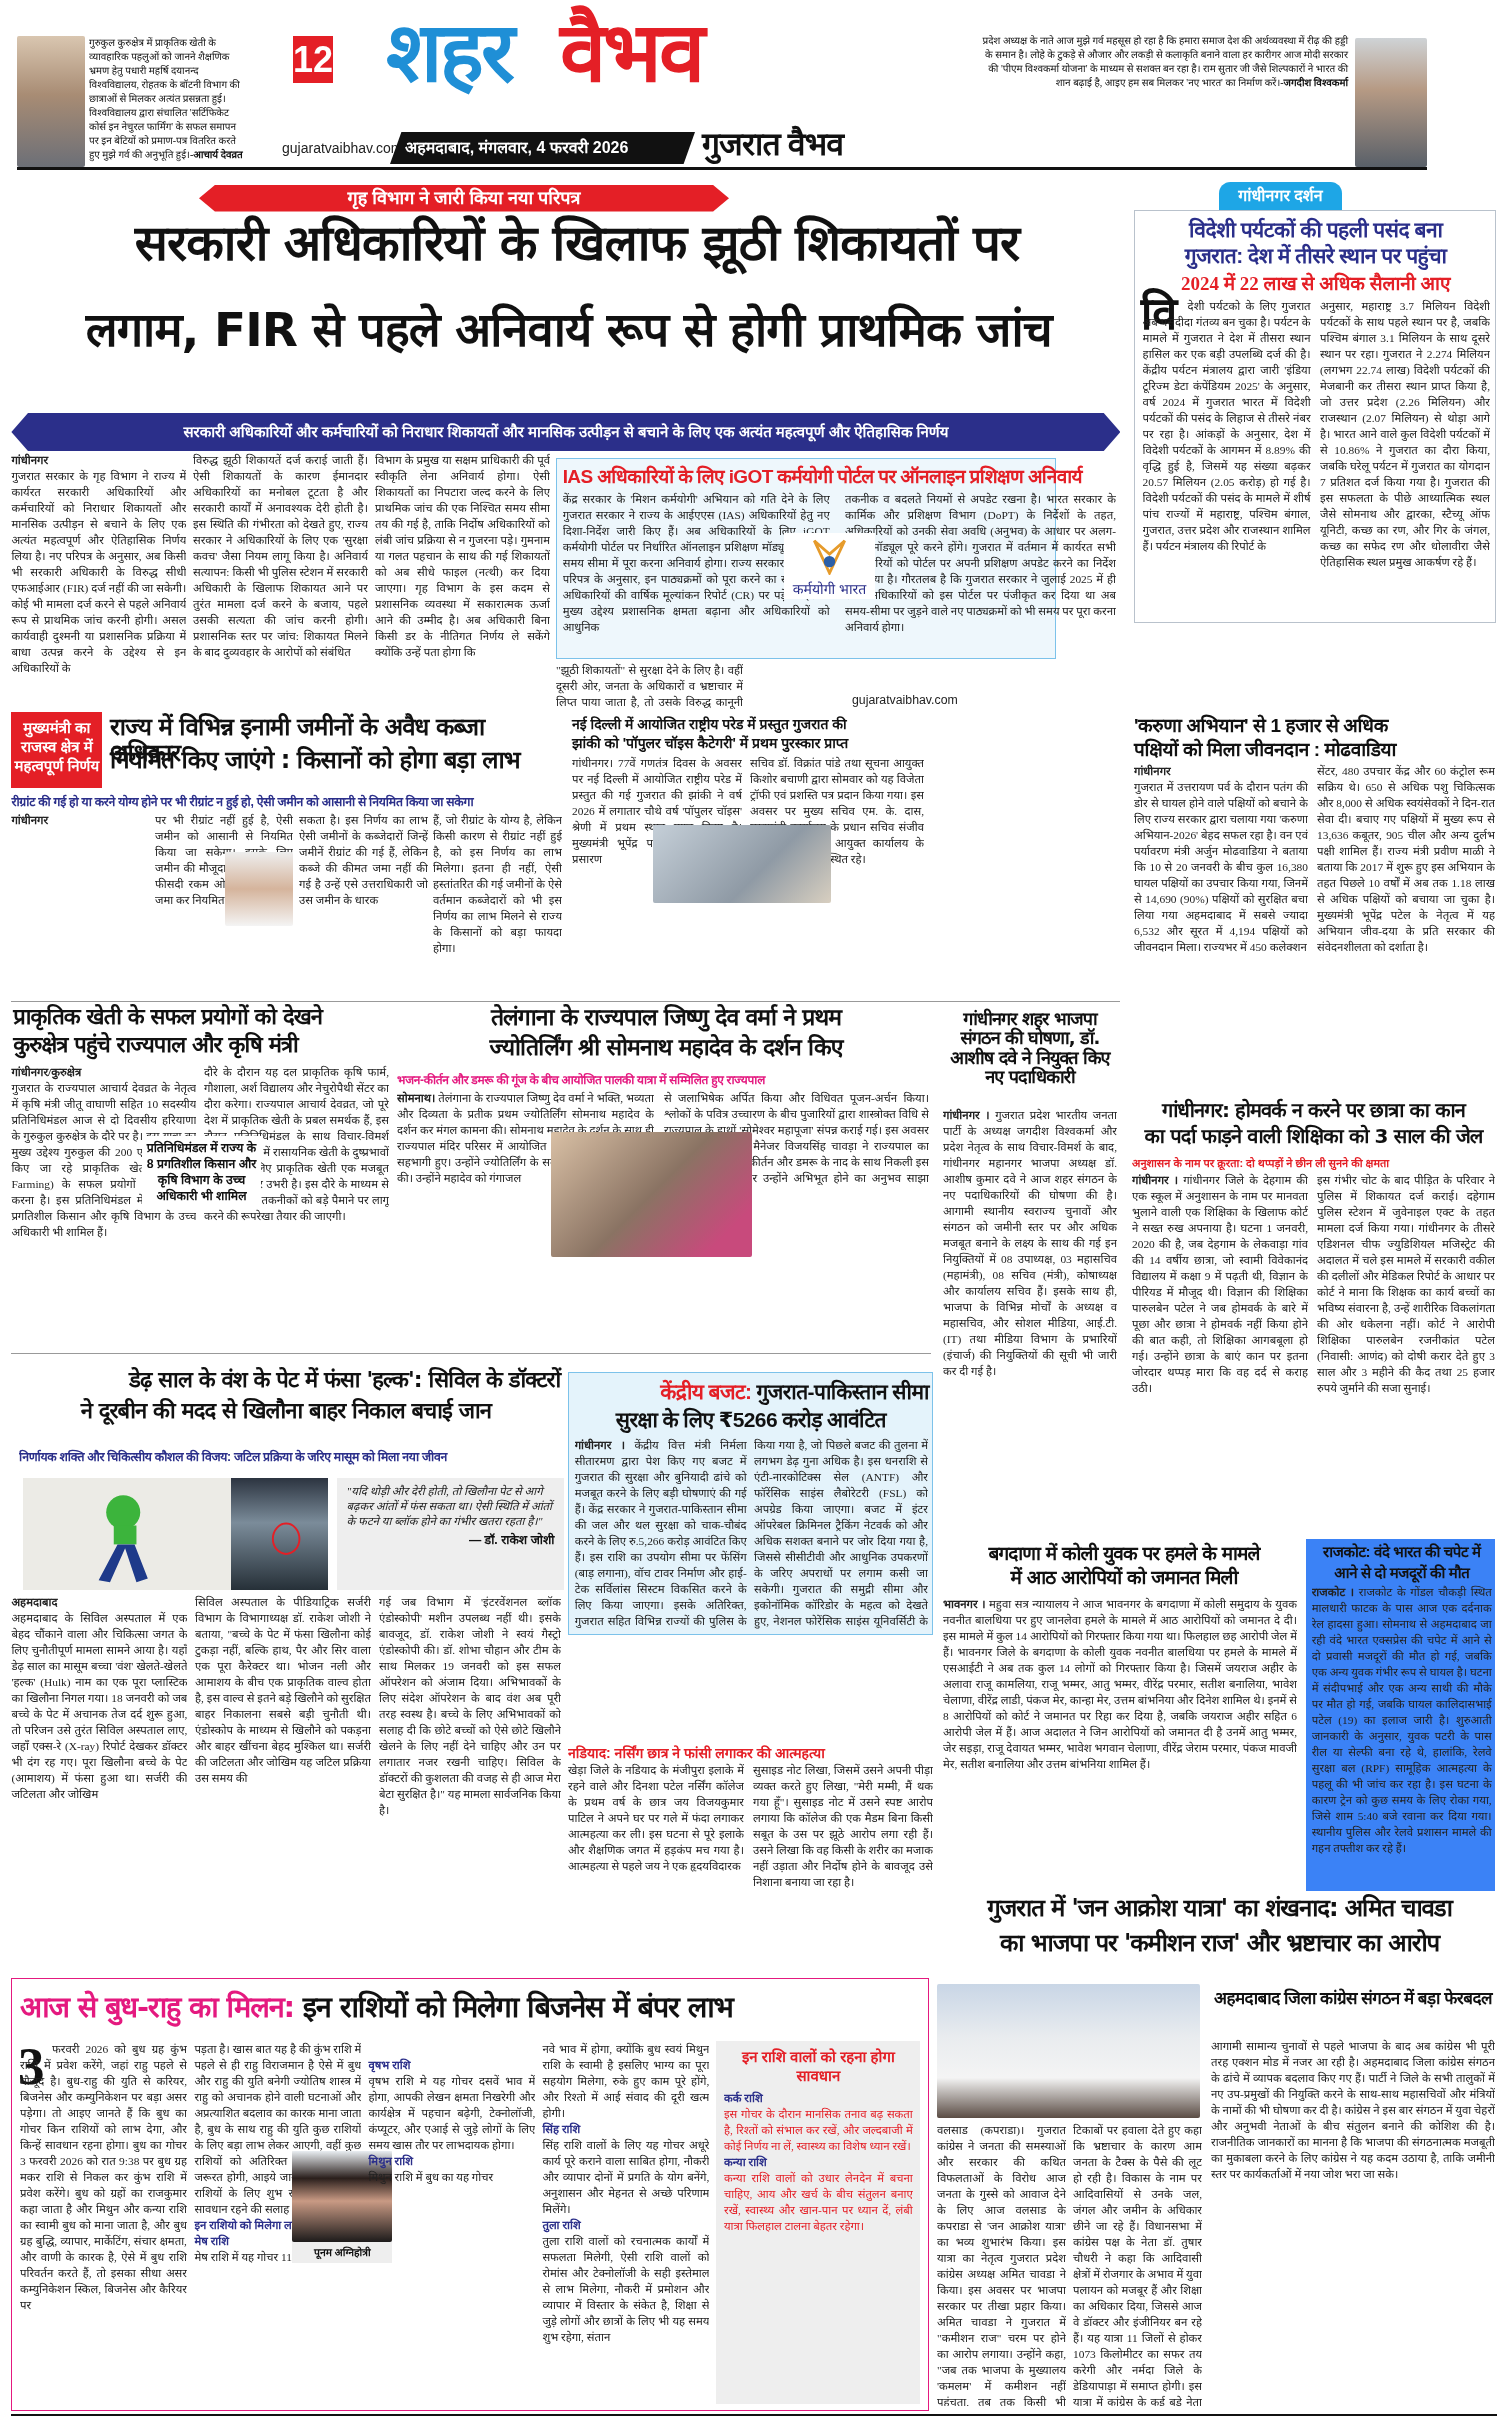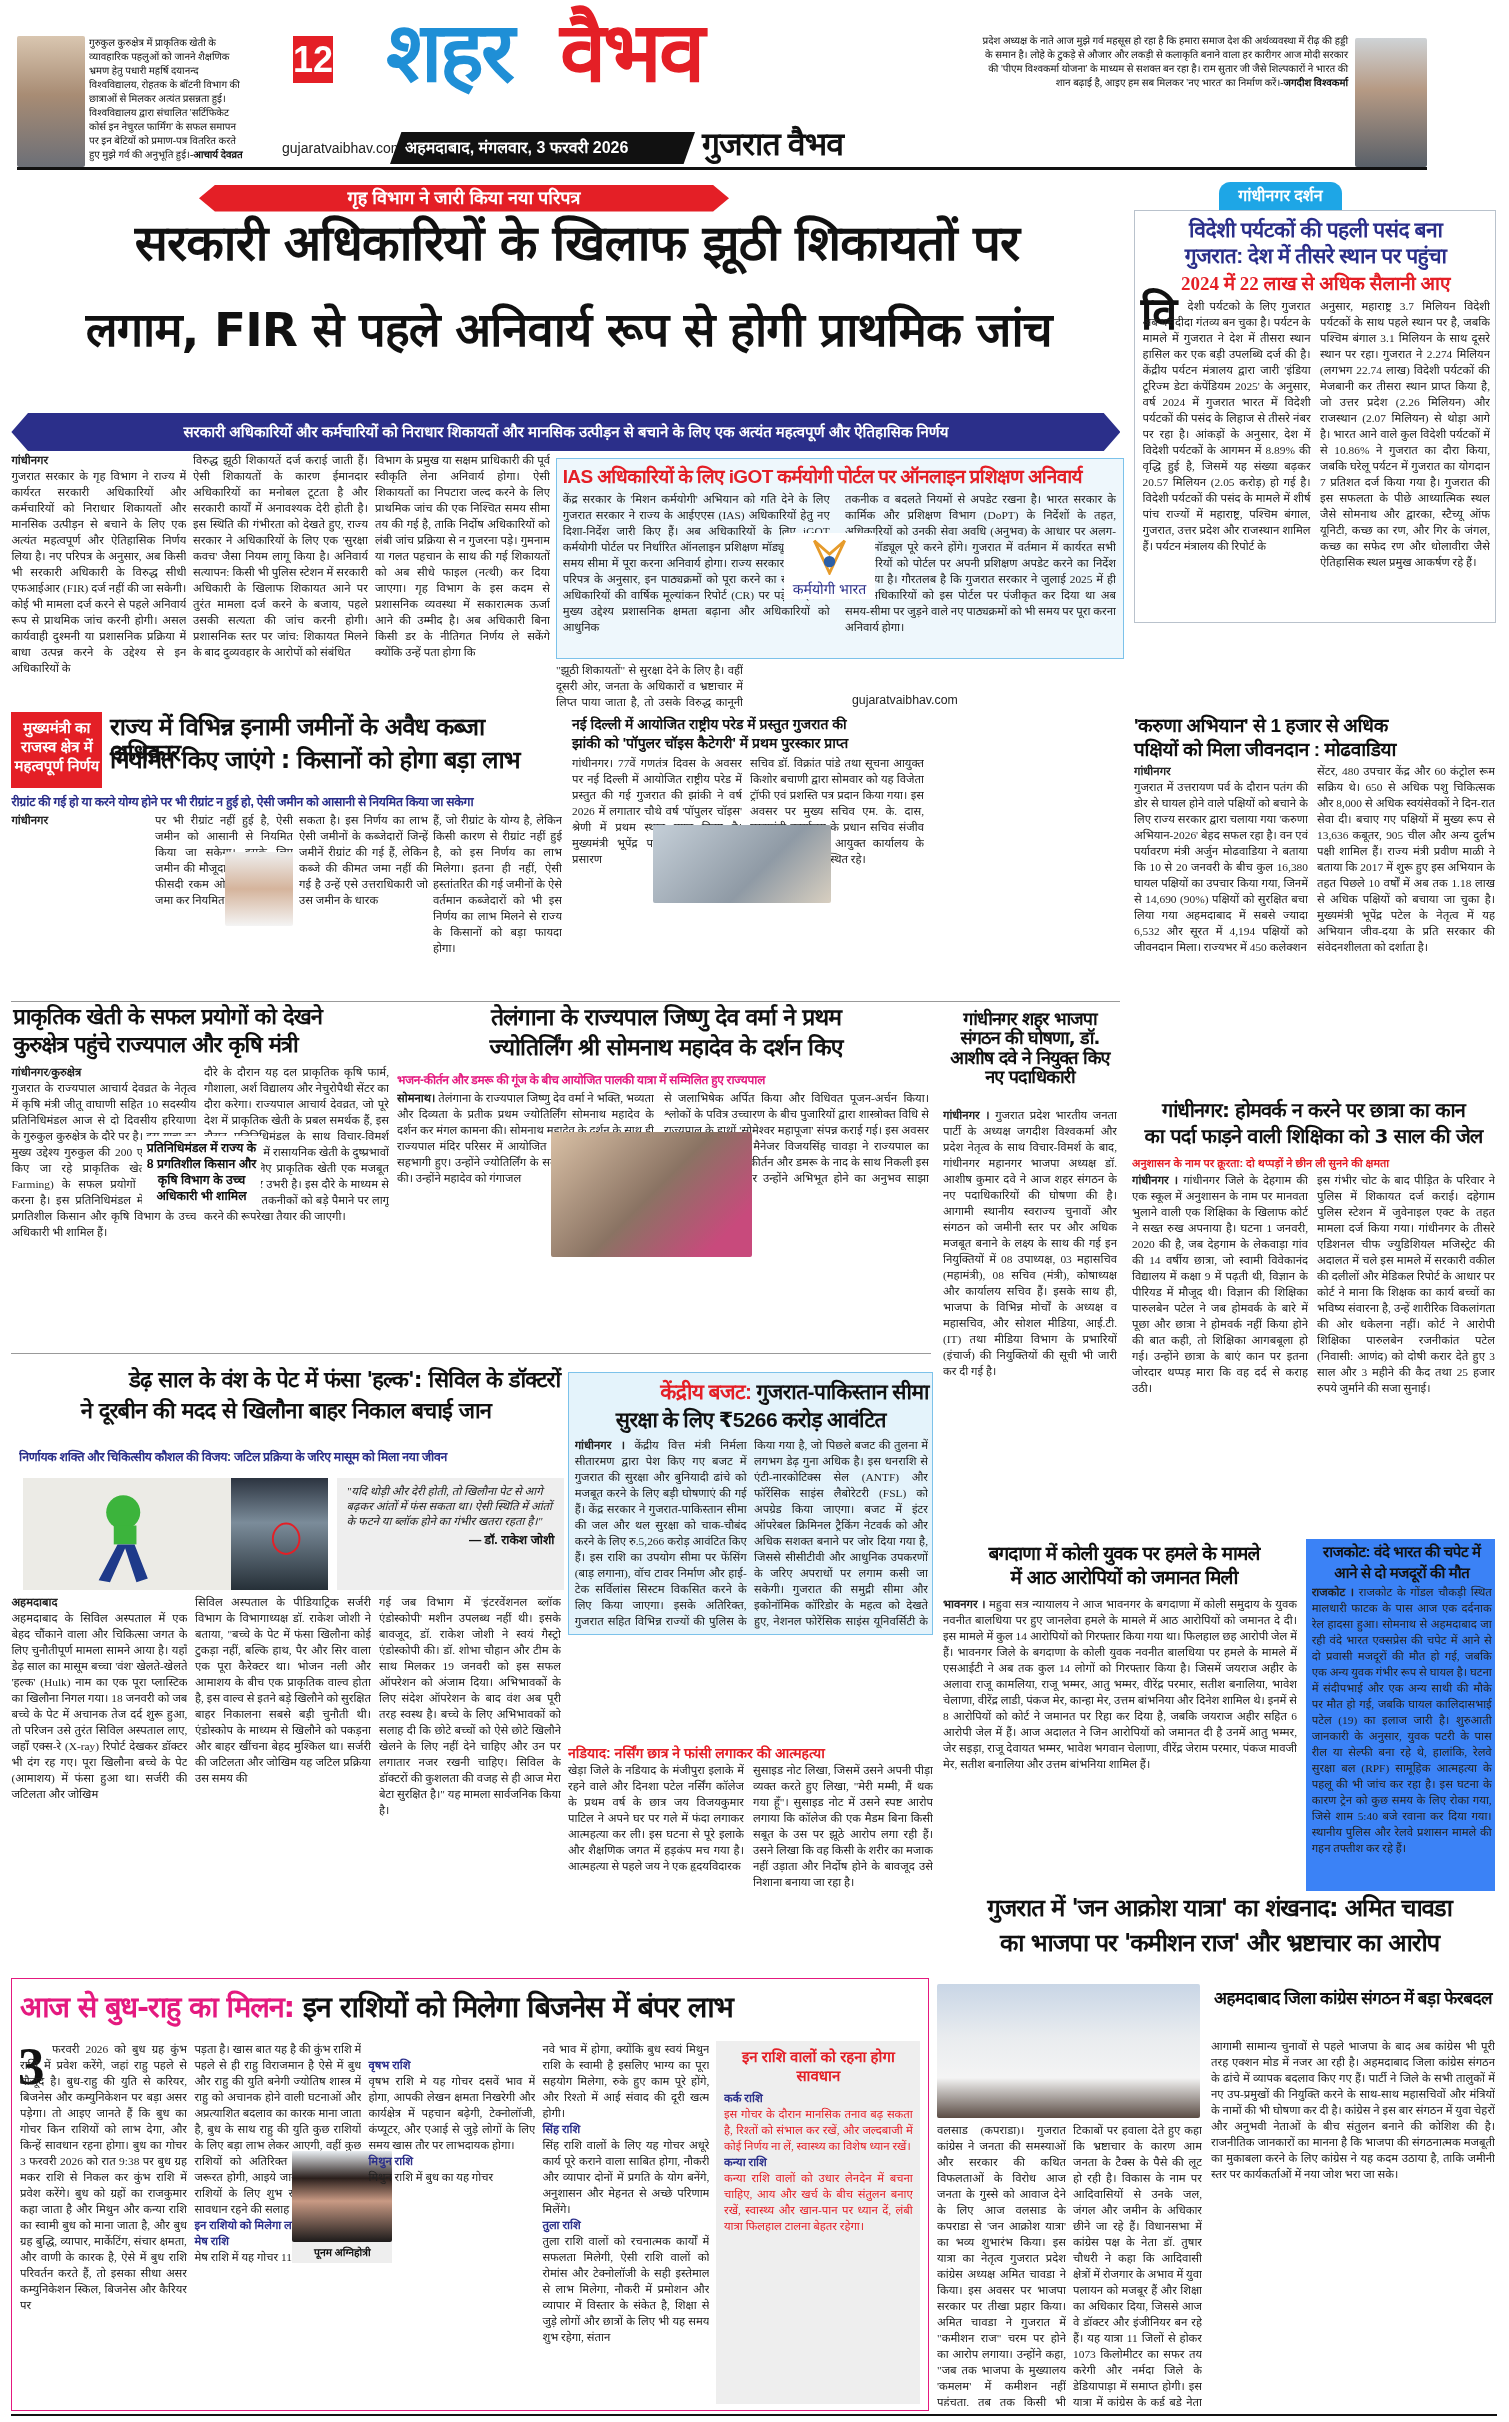--- a/index.html
+++ b/index.html
@@ -18,38 +18,38 @@
 
 <div class="abs" style="left:0;top:0;width:1509px;height:170px">
   <div class="abs photo" style="left:17px;top:36px;width:68px;height:131px;background:linear-gradient(180deg,#d9c6b0 0%,#a88c74 45%,#6c6f77 100%)"></div>
   <div class="abs ser" style="left:89px;top:36px;width:159px;height:132px;font-size:10px;line-height:14px;color:#111">
     <span>गुरुकुल कुरुक्षेत्र में प्राकृतिक खेती के व्यावहारिक पहलुओं को जानने शैक्षणिक भ्रमण हेतु पधारी महर्षि दयानन्द विश्वविद्यालय, रोहतक के बॉटनी विभाग की छात्राओं से मिलकर अत्यंत प्रसन्नता हुई। विश्वविद्यालय द्वारा संचालित 'सर्टिफिकेट कोर्स इन नेचुरल फार्मिंग' के सफल समापन पर इन बेटियों को प्रमाण-पत्र वितरित करते हुए मुझे गर्व की अनुभूति हुई।</span><b>-आचार्य देवव्रत</b>
   </div>
   <div class="abs sans" style="left:293px;top:36px;width:40px;height:47px;background:#e41f26;color:#fff;font-size:36px;font-weight:bold;text-align:center;line-height:47px">12</div>
   <div class="abs sans" style="left:282px;top:140px;font-size:14px;color:#222">gujaratvaibhav.com</div>
   <div class="abs sans" style="left:386px;top:11.4px;font-size:83px;font-weight:bold;color:#1f8fd6;letter-spacing:-2.8px;line-height:1">शहर</div>
   <div class="abs sans" style="left:560px;top:11.4px;font-size:83px;font-weight:bold;color:#e41f26;letter-spacing:-2.8px;line-height:1">वैभव</div>
-  <div class="abs sans" style="left:390px;top:132px;width:305px;height:32px;background:#111;color:#fff;font-size:16px;font-weight:bold;line-height:32px;padding-left:15px;clip-path:polygon(11.4px 0,100% 0,calc(100% - 11.4px) 100%,0 100%)">अहमदाबाद, मंगलवार, 3 फरवरी 2026</div>
+  <div class="abs sans" style="left:390px;top:132px;width:305px;height:32px;background:#111;color:#fff;font-size:16px;font-weight:bold;line-height:32px;padding-left:15px;clip-path:polygon(11.4px 0,100% 0,calc(100% - 11.4px) 100%,0 100%)">अहमदाबाद, मंगलवार, 4 फरवरी 2026</div>
   <div class="abs sans" style="left:702px;top:121px;font-size:32px;font-weight:bold;color:#111;letter-spacing:-0.9px">गुजरात वैभव</div>
   <div class="abs ser" style="left:977px;top:34px;width:371px;height:134px;font-size:10px;line-height:14px;text-align:right;color:#111">
     <span>प्रदेश अध्यक्ष के नाते आज मुझे गर्व महसूस हो रहा है कि हमारा समाज देश की अर्थव्यवस्था में रीढ़ की हड्डी के समान है। लोहे के टुकड़े से औजार और लकड़ी से कलाकृति बनाने वाला हर कारीगर आज मोदी सरकार की 'पीएम विश्वकर्मा योजना' के माध्यम से सशक्त बन रहा है। राम सुतार जी जैसे शिल्पकारों ने भारत की शान बढ़ाई है, आइए हम सब मिलकर 'नए भारत' का निर्माण करें।</span><b>-जगदीश विश्वकर्मा</b>
   </div>
   <div class="abs photo" style="left:1355px;top:38px;width:72px;height:129px;background:linear-gradient(180deg,#cfd3d6 0%,#b69a84 40%,#596069 100%)"></div>
   <div class="abs rule" style="left:17px;top:167px;width:1410px;height:2.8px"></div>
 </div>
 
 <div class="abs sans" style="left:199px;top:185px;width:530px;height:26.5px;background:#e41f26;color:#fff;font-size:18px;font-weight:bold;text-align:center;line-height:26.5px;clip-path:polygon(3% 0,97% 0,100% 50%,97% 100%,3% 100%,0 50%)">गृह विभाग ने जारी किया नया परिपत्र</div>
 <div class="abs hl" style="left:28px;top:218px;width:1098px;font-size:49px;text-align:center">सरकारी अधिकारियों के खिलाफ झूठी शिकायतों पर</div>
 <div class="abs hl" style="left:5.7px;top:305px;width:1126px;font-size:47px;text-align:center">लगाम, FIR से पहले अनिवार्य रूप से होगी प्राथमिक जांच</div>
 <div class="abs sans" style="left:11.4px;top:413px;width:1109px;height:38px;background:#2b2f8a;color:#fff;font-size:15px;font-weight:bold;text-align:center;line-height:38px;clip-path:polygon(1.5% 0,98.5% 0,100% 50%,98.5% 100%,1.5% 100%,0 50%)">सरकारी अधिकारियों और कर्मचारियों को निराधार शिकायतों और मानसिक उत्पीड़न से बचाने के लिए एक अत्यंत महत्वपूर्ण और ऐतिहासिक निर्णय</div>
 <div class="abs col" style="left:11.4px;top:452px;width:175px;height:256px"><b>गांधीनगर</b><br><span>गुजरात सरकार के गृह विभाग ने राज्य में कार्यरत सरकारी अधिकारियों और कर्मचारियों को निराधार शिकायतों और मानसिक उत्पीड़न से बचाने के लिए एक अत्यंत महत्वपूर्ण और ऐतिहासिक निर्णय लिया है। नए परिपत्र के अनुसार, अब किसी भी सरकारी अधिकारी के विरुद्ध सीधी एफआईआर (FIR) दर्ज नहीं की जा सकेगी। कोई भी मामला दर्ज करने से पहले अनिवार्य रूप से प्राथमिक जांच करनी होगी। असल कार्यवाही दुश्मनी या प्रशासनिक प्रक्रिया में बाधा उत्पन्न करने के उद्देश्य से इन अधिकारियों के</span></div>
 <div class="abs col" style="left:193px;top:452px;width:175px;height:256px">विरुद्ध झूठी शिकायतें दर्ज कराई जाती हैं। ऐसी शिकायतों के कारण ईमानदार अधिकारियों का मनोबल टूटता है और सरकारी कार्यों में अनावश्यक देरी होती है। इस स्थिति की गंभीरता को देखते हुए, राज्य सरकार ने अधिकारियों के लिए एक 'सुरक्षा कवच' जैसा नियम लागू किया है। अनिवार्य सत्यापन: किसी भी पुलिस स्टेशन में सरकारी अधिकारी के खिलाफ शिकायत आने पर तुरंत मामला दर्ज करने के बजाय, पहले उसकी सत्यता की जांच करनी होगी। प्रशासनिक स्तर पर जांच: शिकायत मिलने के बाद दुव्यवहार के आरोपों को संबंधित</div>
 <div class="abs col" style="left:375px;top:452px;width:175px;height:256px">विभाग के प्रमुख या सक्षम प्राधिकारी की पूर्व स्वीकृति लेना अनिवार्य होगा। ऐसी शिकायतों का निपटारा जल्द करने के लिए प्राथमिक जांच की एक निश्चित समय सीमा तय की गई है, ताकि निर्दोष अधिकारियों को लंबी जांच प्रक्रिया से न गुजरना पड़े। गुमनाम या गलत पहचान के साथ की गई शिकायतों को अब सीधे फाइल (नत्थी) कर दिया जाएगा। गृह विभाग के इस कदम से प्रशासनिक व्यवस्था में सकारात्मक ऊर्जा आने की उम्मीद है। अब अधिकारी बिना किसी डर के नीतिगत निर्णय ले सकेंगे क्योंकि उन्हें पता होगा कि</div>
 
-<div class="abs" style="left:556px;top:458px;width:568px;height:201px;border:1.9px solid #7cc2ea;background:#eef7fc">
+<div class="abs" style="left:556px;top:458px;width:500px;height:201px;border:1.9px solid #7cc2ea;background:#eef7fc">
   <div class="abs sans" style="left:5.7px;top:3.8px;width:555px;font-size:19px;font-weight:bold;color:#e41f26;letter-spacing:-0.6px;white-space:nowrap;overflow:hidden">IAS अधिकारियों के लिए iGOT कर्मयोगी पोर्टल पर ऑनलाइन प्रशिक्षण अनिवार्य</div>
   <div class="abs col" style="left:5.7px;top:32px;width:267px;height:163px">केंद्र सरकार के 'मिशन कर्मयोगी' अभियान को गति देने के लिए गुजरात सरकार ने राज्य के आईएएस (IAS) अधिकारियों हेतु नए दिशा-निर्देश जारी किए हैं। अब अधिकारियों के लिए iGOT कर्मयोगी पोर्टल पर निर्धारित ऑनलाइन प्रशिक्षण मॉड्यूल्स को तय समय सीमा में पूरा करना अनिवार्य होगा। राज्य सरकार के हालिया परिपत्र के अनुसार, इन पाठ्यक्रमों को पूरा करने का सीधा प्रभाव अधिकारियों की वार्षिक मूल्यांकन रिपोर्ट (CR) पर पड़ेगा। इसका मुख्य उद्देश्य प्रशासनिक क्षमता बढ़ाना और अधिकारियों को आधुनिक</div>
   <div class="abs col" style="left:288px;top:32px;width:271px;height:163px">तकनीक व बदलते नियमों से अपडेट रखना है। भारत सरकार के कार्मिक और प्रशिक्षण विभाग (DoPT) के निर्देशों के तहत, अधिकारियों को उनकी सेवा अवधि (अनुभव) के आधार पर अलग-अलग मॉड्यूल पूरे करने होंगे। गुजरात में वर्तमान में कार्यरत सभी अधिकारियों को पोर्टल पर अपनी प्रशिक्षण अपडेट करने का निर्देश दिया गया है। गौरतलब है कि गुजरात सरकार ने जुलाई 2025 में ही सभी अधिकारियों को इस पोर्टल पर पंजीकृत कर दिया था अब समय-सीमा पर जुड़ने वाले नए पाठ्यक्रमों को भी समय पर पूरा करना अनिवार्य होगा।</div>
   <div class="abs" style="left:227px;top:74px;width:91px;height:66px;background:#fff;text-align:center">
     <svg width="57" height="42" viewBox="0 0 60 44">
         <path d="M30 42 L14 8 L30 22 L46 8 Z" fill="none" stroke="#e69b2b" stroke-width="3"></path>
         <circle cx="30" cy="30" r="6" fill="#2b5fa8"></circle>
       </svg>
     <div class="sans" style="font-size:14px;color:#2b2f8a;font-weight:normal">कर्मयोगी भारत</div>
   </div>

